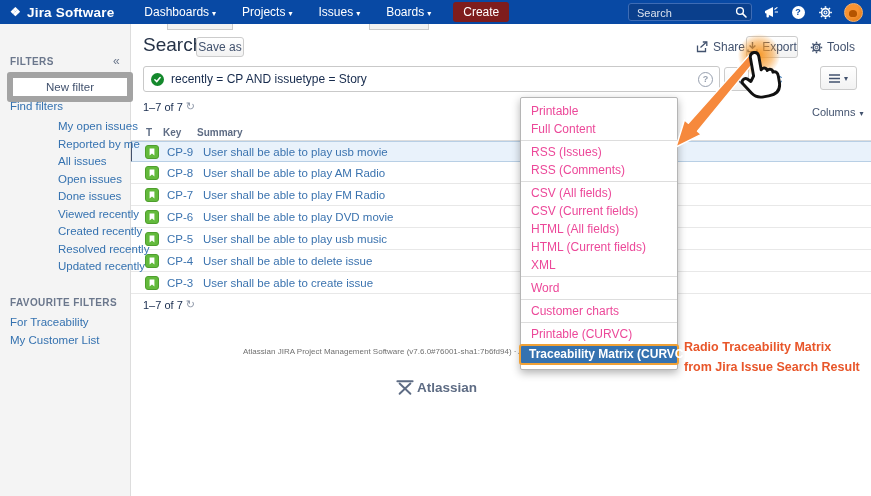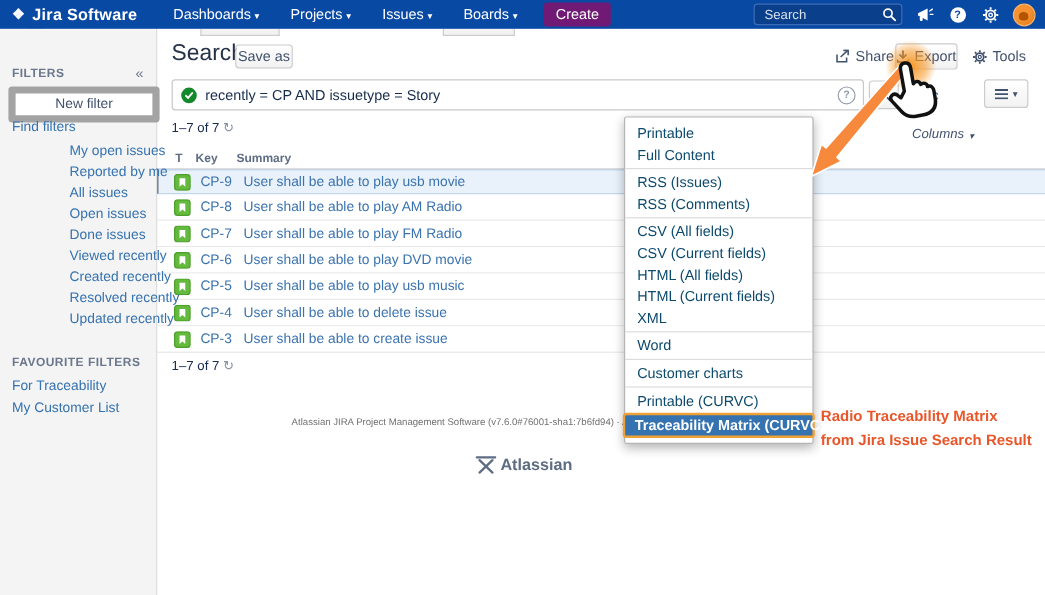--- a/index.html
+++ b/index.html
@@ -6,21 +6,21 @@
   body{font-family:"Liberation Sans", sans-serif; background:#fff;}
   #stage{position:relative;width:871px;height:496px;overflow:hidden;background:#fff;}
   .abs{position:absolute;}
   
   #navbar{left:0;top:0;width:871px;height:24px;background:#0849A4;display:flex;align-items:center;z-index:5;}
   .nav-logo{display:flex;align-items:center;margin-left:10px;color:#fff;font-size:13.5px;font-weight:600;letter-spacing:.2px;}
   .nav-logo .diamond{font-size:12px;margin-right:6px;}
   .nav-menu{display:flex;align-items:center;margin-left:30px;gap:26px;text-align:right;}
   .nav-item{color:#fff;font-size:12px;cursor:pointer;white-space:nowrap;}
   .nav-item .caret{font-size:8px;margin-left:3px;}
-  .create-btn{margin-left:22px;background:#701a75;color:#fff;font-size:12px;padding:3px 10px;border-radius:3px;cursor:pointer;}
+  .create-btn{margin-left:22px;background:#7f1d1d;color:#fff;font-size:12px;padding:3px 10px;border-radius:3px;cursor:pointer;}
   .nav-right{margin-left:auto;display:flex;align-items:center;margin-right:8px;gap:11px;}
   .nav-search{position:relative;width:122px;height:16px;background:#0A3F8C;border:1px solid #3E6CB5;border-radius:3px;}
   .nav-search input{position:absolute;left:6px;top:0;width:92px;height:16px;background:transparent;border:none;outline:none;color:#fff;font-size:11px;font-family:"Liberation Sans",sans-serif;}
   .nav-search input::placeholder{color:rgba(255,255,255,.85);}
   .nav-search svg{position:absolute;right:4px;top:2px;}
   .nav-ico{width:16px;height:16px;display:flex;align-items:center;justify-content:center;cursor:pointer;}
   .help-disc{width:13px;height:13px;border-radius:50%;background:#fff;color:#0849A4;font-size:9px;font-weight:bold;display:flex;align-items:center;justify-content:center;}
   .avatar{width:17px;height:17px;border-radius:50%;background:radial-gradient(circle at 35% 35%, #F79232 0 45%, #D9730D 100%);border:1px solid #f9b26b;position:relative;cursor:pointer;}
   .avatar::after{content:"";position:absolute;left:4px;top:6px;width:8px;height:7px;border-radius:50% 50% 40% 40%;background:#b55400;}
   
@@ -47,21 +47,21 @@
   .col-hdr{font-size:10px;font-weight:bold;color:#5E6C84;position:absolute;top:5px;cursor:pointer;}
   #rows{left:130px;top:141px;width:741px;}
   .row{height:21px;display:flex;align-items:center;border-bottom:1px solid #e8e8e8;background:#fff;cursor:pointer;}
   .row.selected{background:#E9F2FB;border-top:1px solid #b8cfe5;border-bottom:1px solid #b8cfe5;border-left:2px solid #42526E;height:19px;}
   .row .t-ico{margin-left:15px;flex:none;display:flex;}
   .row.selected .t-ico{margin-left:13px;}
   .row .key{margin-left:8px;width:32px;font-size:11.5px;color:#3b73af;}
   .row .sum{margin-left:4px;font-size:11.5px;color:#3b73af;white-space:nowrap;}
   
   #export-menu{left:520px;top:97px;width:156px;background:#fff;border:1px solid #b5b5b5;border-radius:2px;box-shadow:0 3px 9px rgba(0,0,0,.3);z-index:10;padding:4px 0;}
-  .menu-item{font-size:12px;color:#0c4a6e;line-height:18px;padding:0 10px;cursor:pointer;white-space:nowrap;}
+  .menu-item{font-size:12px;color:#ec4899;line-height:18px;padding:0 10px;cursor:pointer;white-space:nowrap;}
   .menu-sep{border-top:1px solid #ddd;margin:2px 0;}
   .menu-item.hl{background:#3572B0;color:#fff;font-weight:bold;border:2px solid #F0A136;border-radius:3px;margin:1px -2px 0 -2px;line-height:17px;padding:0 8px;}
   
   .footer-text{left:243px;top:347px;font-size:8px;color:#707070;white-space:nowrap;z-index:1;}
   .atl-logo{left:396px;top:379px;display:flex;align-items:center;gap:3px;color:#5E6C84;}
   .atl-logo .word{font-size:13.5px;font-weight:bold;}
   
   .annotation{left:684px;top:337px;color:#E8562A;font-size:12.5px;font-weight:bold;line-height:20px;z-index:15;white-space:nowrap;}
   #arrow-overlay{left:0;top:0;width:871px;height:496px;z-index:20;pointer-events:none;}
   .glow{left:738px;top:34px;width:42px;height:42px;border-radius:50%;
@@ -199,21 +199,21 @@
           <line x1="0" y1="8" x2="11" y2="8"></line>
         </g>
       </svg>
     <span style="font-size:8px;color:#42526E;">▾</span>
   </div>
 
   <div class="abs" style="left:143px;top:100px;display:flex;align-items:center;">
     <span class="count">1–7 of 7</span>
     <span class="refresh">↻</span>
   </div>
-  <div class="abs" style="left:760px;top:106px;display:flex;align-items:flex-end;gap:4px;cursor:pointer;font-style:italic;">
+  <div class="abs" style="left:812px;top:106px;display:flex;align-items:flex-end;gap:4px;cursor:pointer;">
     <span style="font-size:11px;color:#42526E;">Columns</span>
     <span style="font-size:8px;color:#42526E;">▾</span>
   </div>
 
   <div class="abs col-hdr-row">
     <span class="col-hdr" style="left:16px;">T</span>
     <span class="col-hdr" style="left:33px;">Key</span>
     <span class="col-hdr" style="left:67px;">Summary</span>
   </div>
 

